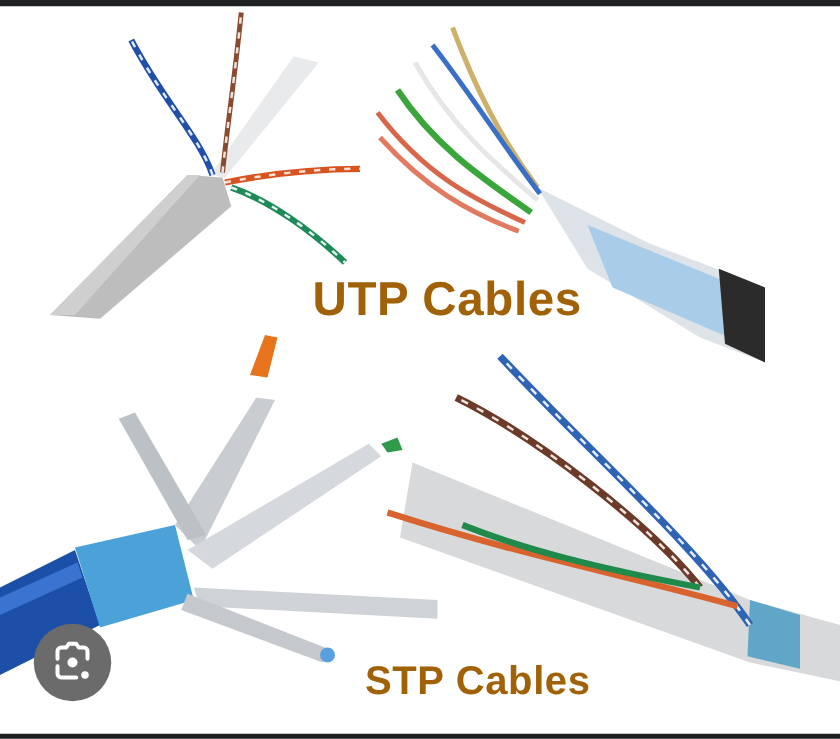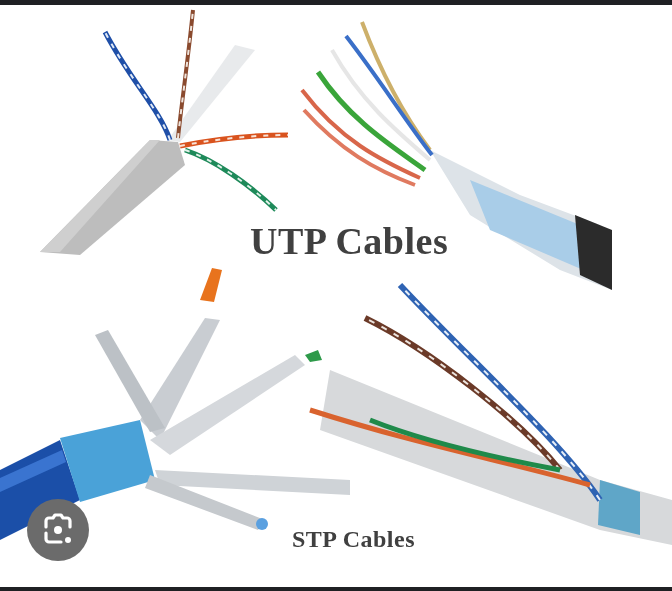--- a/index.html
+++ b/index.html
@@ -1,22 +1,22 @@
 <!DOCTYPE html>
 <html><head>
 <meta charset="utf-8">
 <style>
   html,body{margin:0;padding:0;}
   body{width:672px;height:591px;position:relative;overflow:hidden;background:#ffffff;font-family:"Liberation Sans",sans-serif;}
   .topbar{position:absolute;left:0;top:0;width:672px;height:5px;background:#1f2023;}
   .botbar{position:absolute;left:0;bottom:0;width:672px;height:4px;background:#1f2023;}
   .art{position:absolute;left:0;top:0;width:672px;height:591px;}
-  .label{position:absolute;font-family:Liberation Serif, serif;font-weight:bold;color:#404040;letter-spacing:0.5px;white-space:nowrap;}
+  .label{position:absolute;font-family:Liberation Sans, sans-serif;font-weight:bold;color:#a16207;letter-spacing:0.5px;white-space:nowrap;}
   .utp{left:250px;top:219px;font-size:38px;}
-  .stp{left:292px;top:526px;font-size:24px;}
+  .stp{left:292px;top:526px;font-size:32px;}
   .lens{position:absolute;left:27px;top:499px;width:62px;height:62px;border-radius:50%;background:#6b6b6b;cursor:pointer;}
   .lens svg{position:absolute;left:0;top:0;}
 </style>
 </head>
 <body>
 
 <div class="topbar"></div>
 
 <svg class="art" width="672" height="591" viewBox="0 0 672 591">
 

